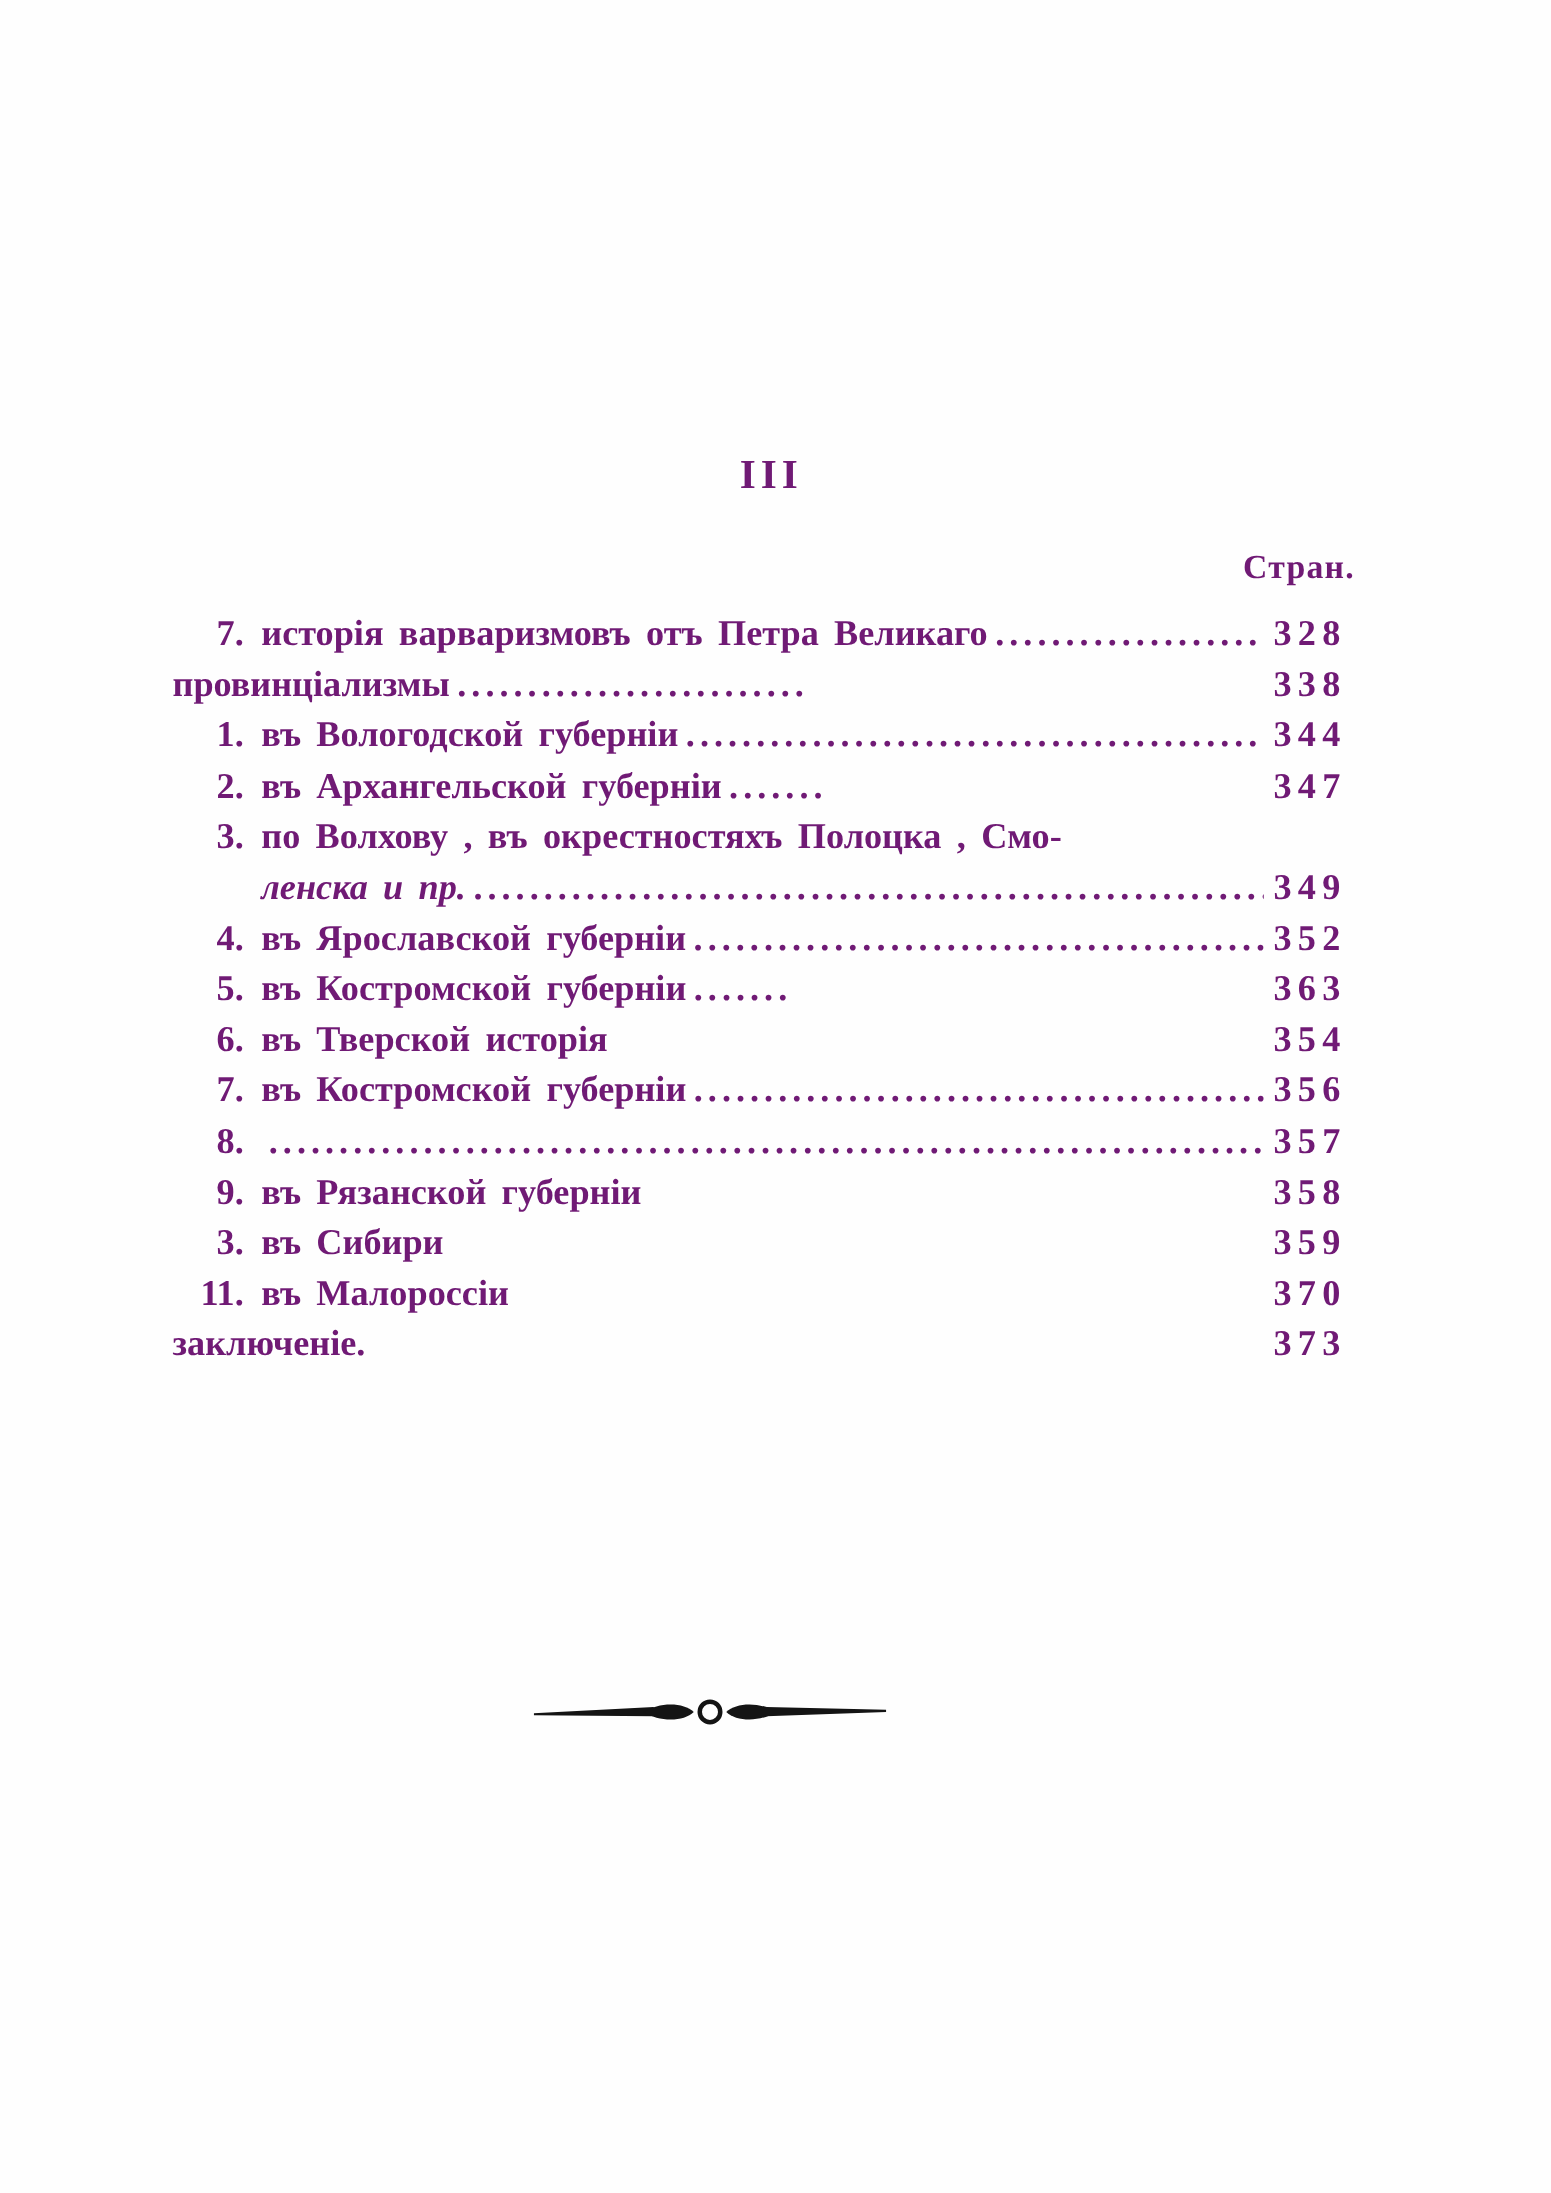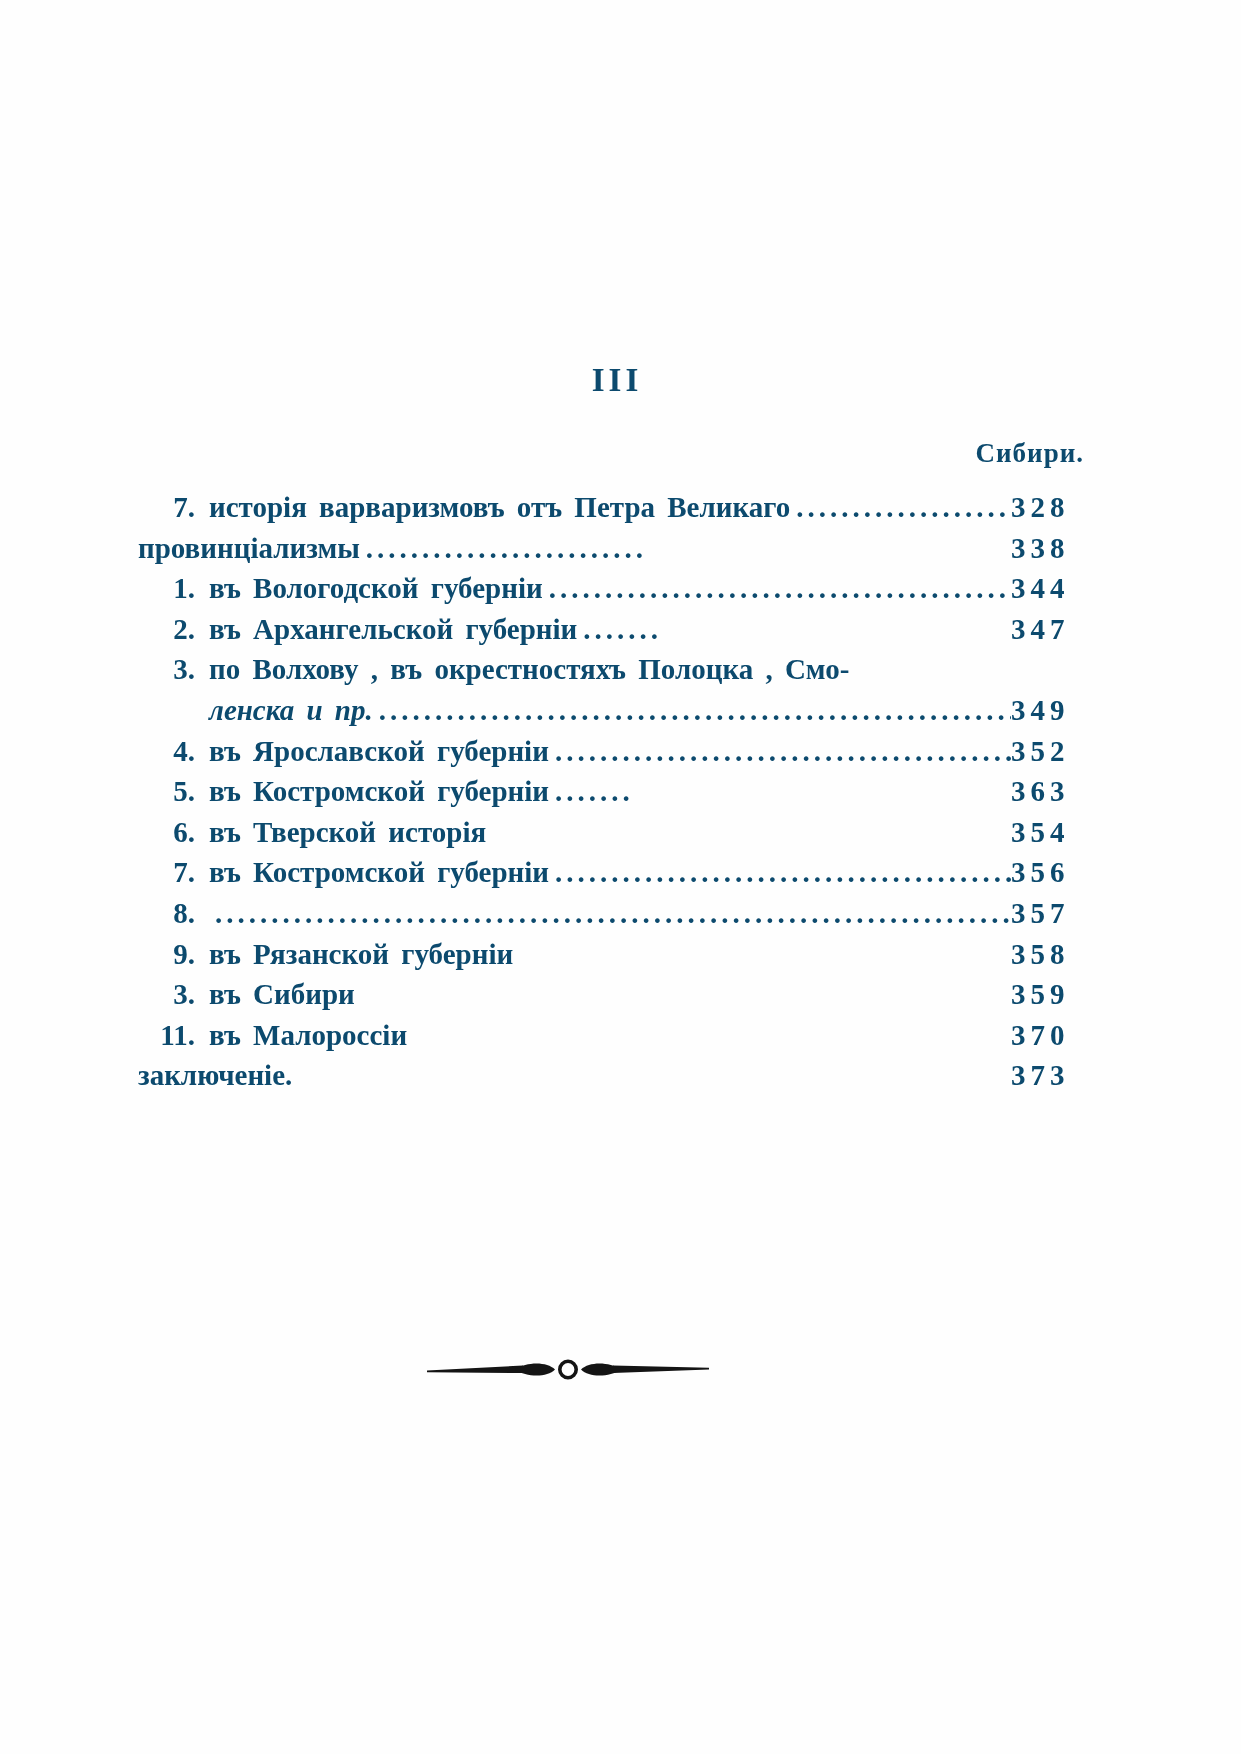--- a/index.html
+++ b/index.html
@@ -6,21 +6,21 @@
     margin: 0;
     padding: 0;
     background: #ffffff;
     font-family: "Liberation Serif", serif;
   }
   .scan-page {
     position: relative;
     width: 1241px;
     height: 1754px;
     background: #fefefe;
-    color: #0c4a6e;
+    color: #701a75;
     overflow: hidden;
   }
   .page-numeral {
     position: absolute;
     top: 362px;
     left: 0;
     width: 1234px;
     text-align: center;
     font-size: 33px;
     font-weight: bold;
@@ -62,39 +62,39 @@
     flex: none;
     padding: 0 6px;
     letter-spacing: 4px;
     overflow: hidden;
   }
   .leader.fill { flex: 1 1 auto; }
   .page-num {
     flex: none;
     margin-left: auto;
     min-width: 74px;
-    text-align: left;
+    text-align: center;
     letter-spacing: 5px;
   }
   .ornament {
     position: absolute;
     left: 427px;
     top: 1357px;
     width: 282px;
     height: 26px;
   }
 </style>
 </head>
 <body>
 
 <div class="scan-page">
 
   <div class="page-numeral">III</div>
 
-  <div class="col-header">Сибири.</div>
+  <div class="col-header">Стран.</div>
 
   <div class="toc">
 
     <div class="row">
       <span class="num">7.</span>
       <span class="text">исторія варваризмовъ отъ Петра Великаго</span>
       <span class="leader fill">................................................................................</span>
       <span class="page-num">328</span>
     </div>
 

